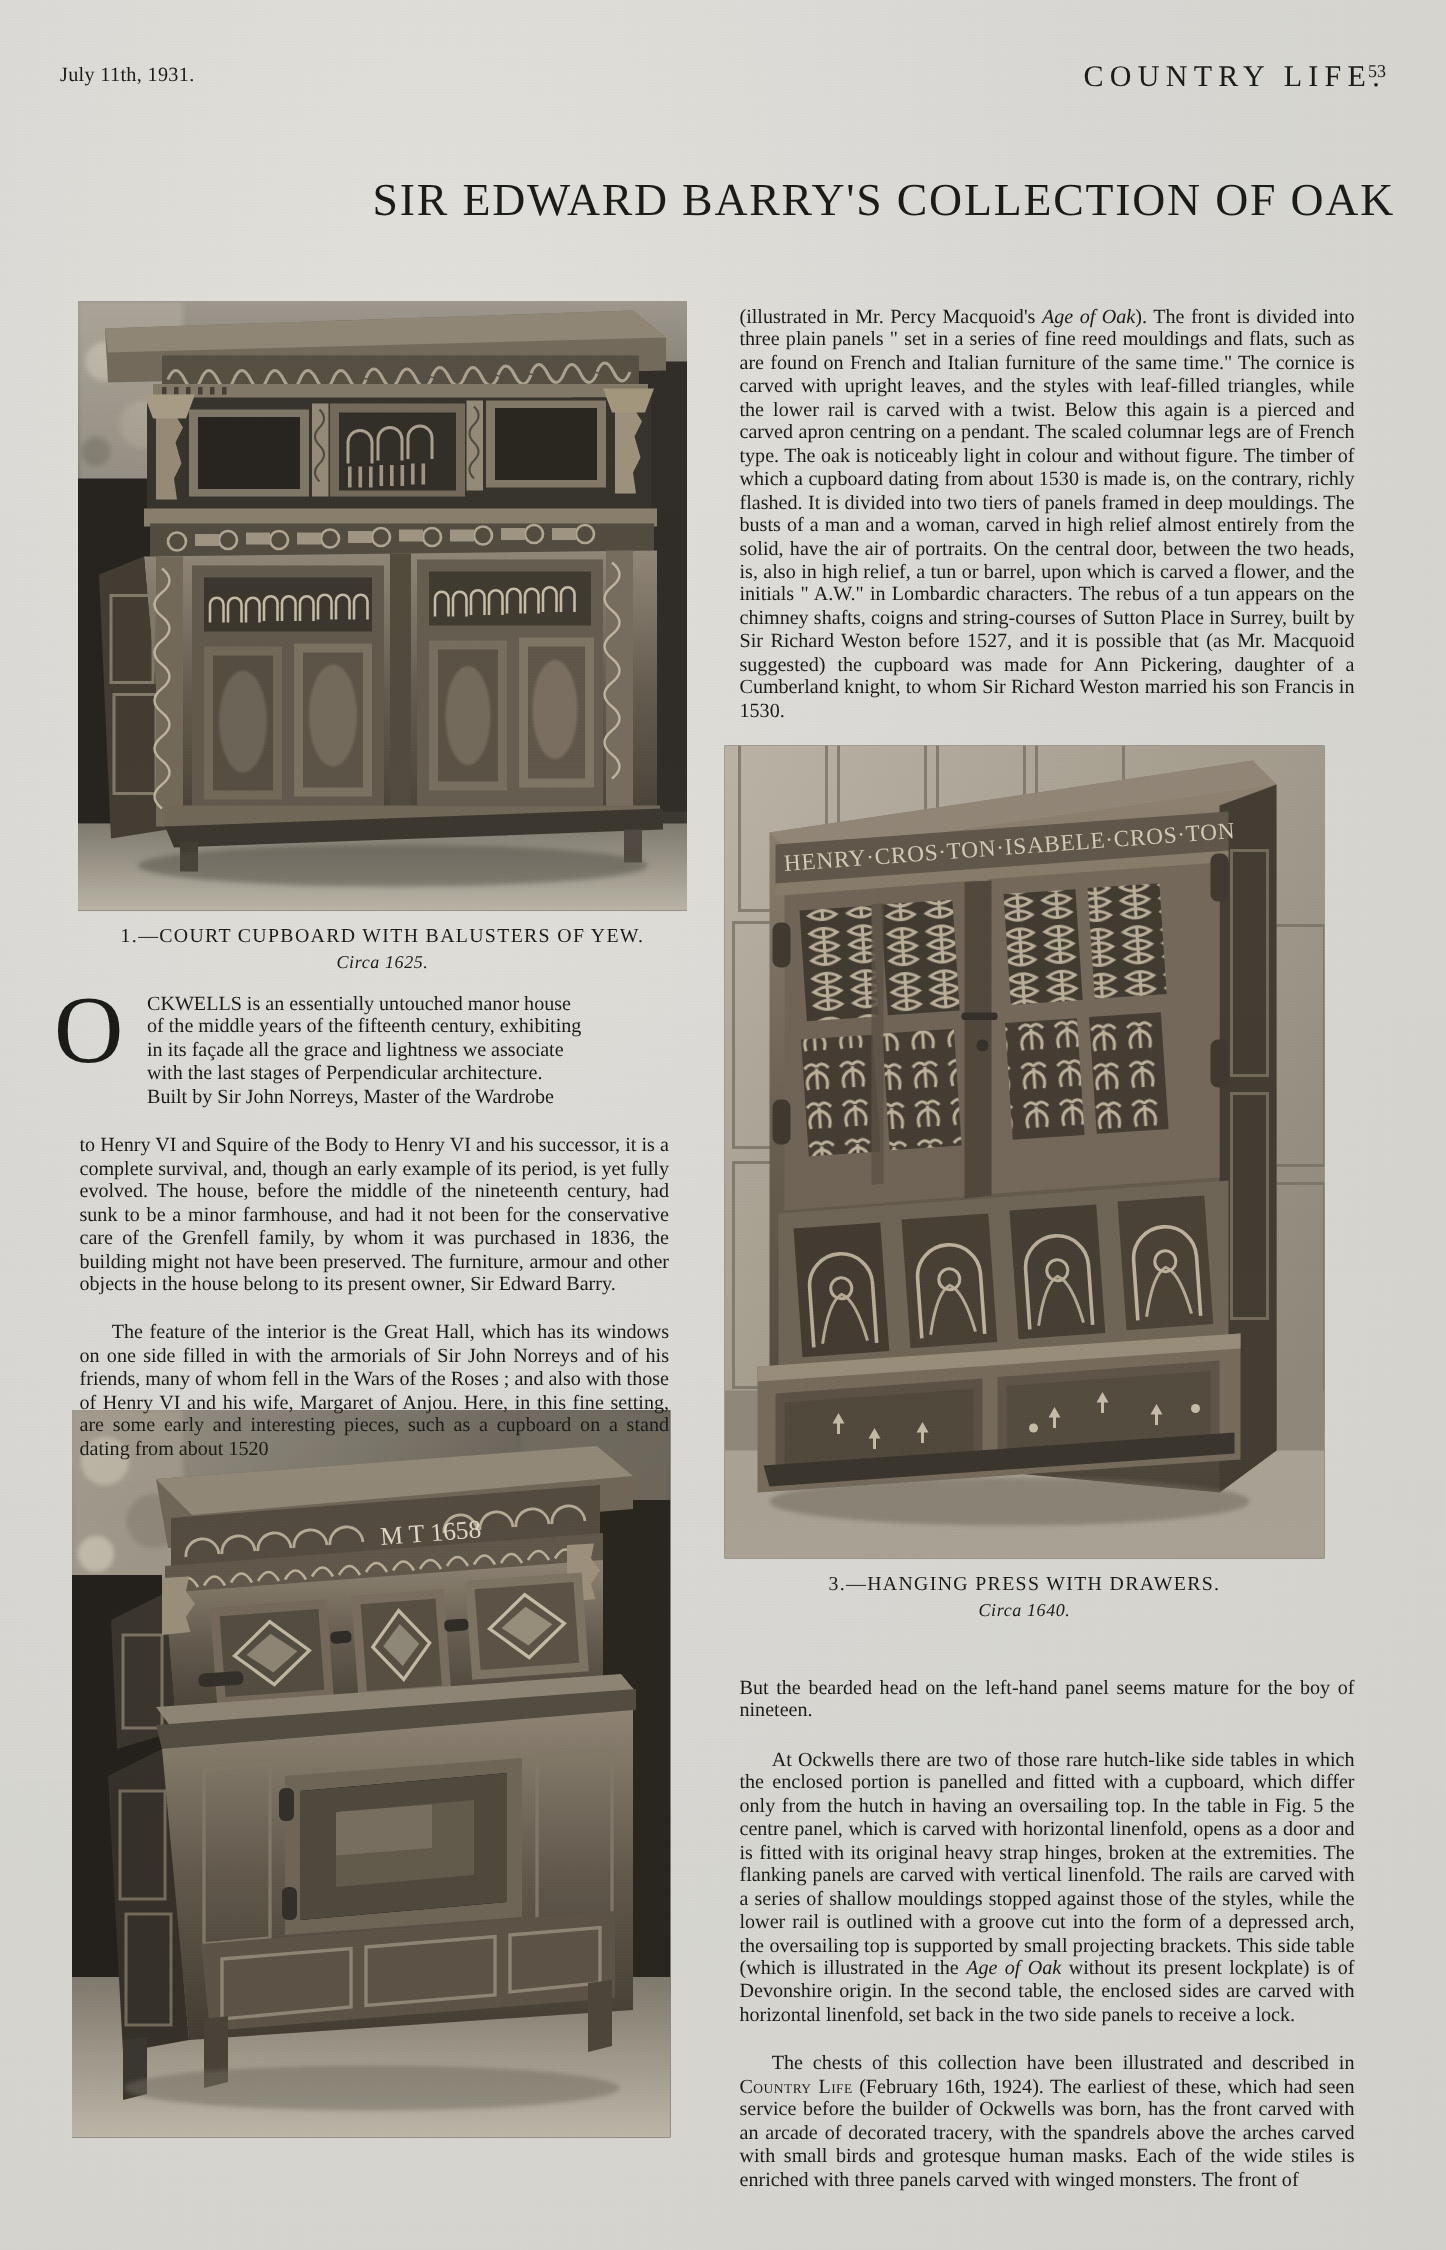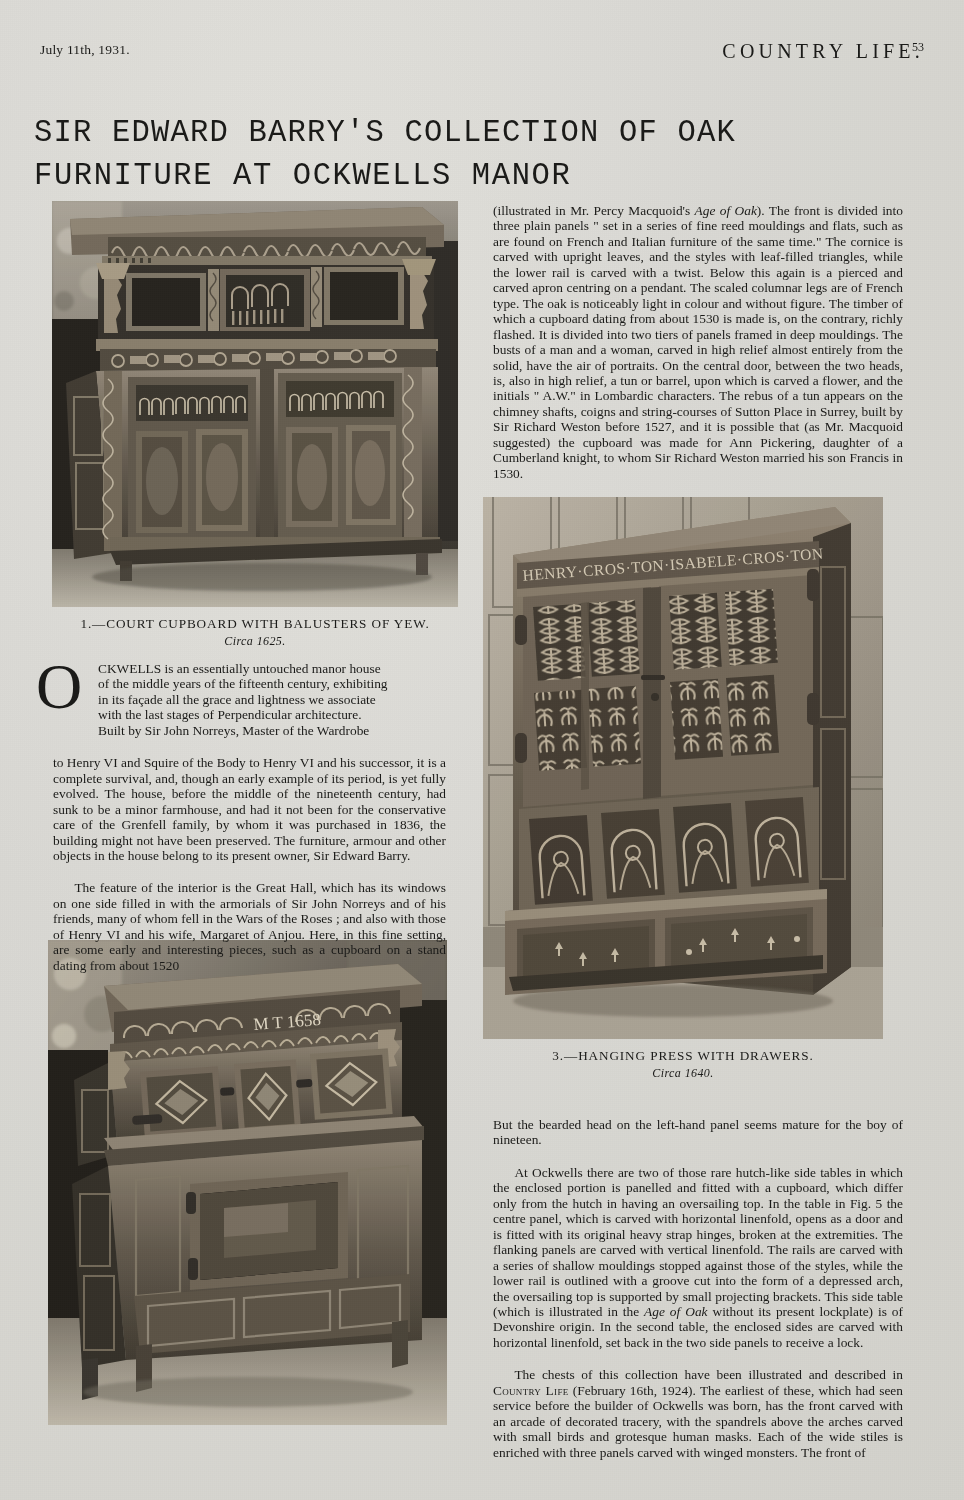--- a/index.html
+++ b/index.html
@@ -28,26 +28,25 @@
   .runhead{position:absolute;left:40px;top:40px;width:884px;height:26px;}
   .rh-date{position:absolute;left:0;top:2px;font-size:13.5px;letter-spacing:.2px;}
   .rh-title{
     position:absolute;left:0;right:0;top:0;text-align:right;
     font-size:20px;letter-spacing:4.2px;font-weight:400;
   }
   .rh-page{position:absolute;right:0;top:0;font-size:12px;}
   
   .headline{
     position:absolute;left:34px;top:92px;width:896px;
-    text-align:left;
+    text-align:right;
     font-size:30.5px;
     letter-spacing:1.2px;
     line-height:43px;
     font-weight:400;
-    font-family:Liberation Mono, monospace;
   }
   .headline .l2{display:block;letter-spacing:1.6px;}
   
   .col{position:absolute;font-size:13.4px;line-height:15.45px;text-align:justify;}
   .col p{margin:17px;text-indent:1.6em;}
   .col p.noind{text-indent:0;}
   .colL{left:36px;width:427px;}
   .colR{left:476px;width:444px;}
   i{font-style:italic;}
   .sc{font-variant:small-caps;letter-spacing:.3px;}
@@ -76,21 +75,20 @@
 <div class="page"></div>
 
 <div class="runhead">
   <div class="rh-date">July 11th, 1931.</div>
   <div class="rh-title">COUNTRY  LIFE.</div>
   <div class="rh-page">53</div>
 </div>
 
 <h1 class="headline">
   <span>SIR  EDWARD  BARRY'S  COLLECTION  OF  OAK</span>
-  <span class="l2">FURNITURE  AT  OCKWELLS  MANOR</span>
 </h1>
 
 <div class="fig" style="left:52px;top:201px;width:406px;">
   <div class="imgbox" style="width:406px;height:406px;">
     <svg width="406" height="406" viewBox="0 0 406 406">
       <defs>
         <linearGradient id="g1bg" x1="0" y1="0" x2="0" y2="1">
           <stop offset="0" stop-color="#9a948a"></stop>
             <stop offset="0.45" stop-color="#4d483f"></stop>
             <stop offset="1" stop-color="#2a2722"></stop>

